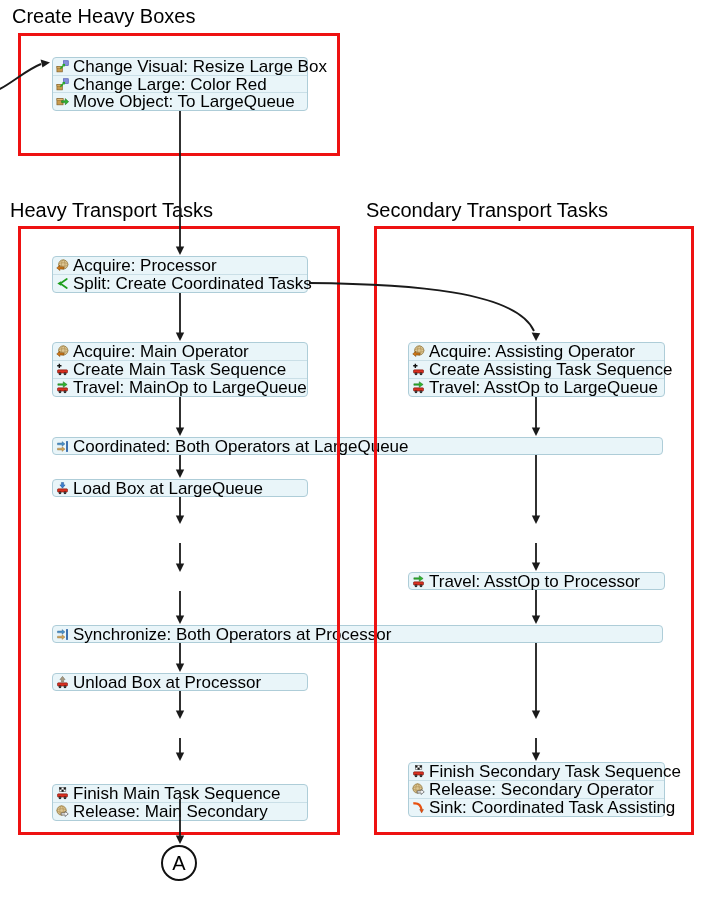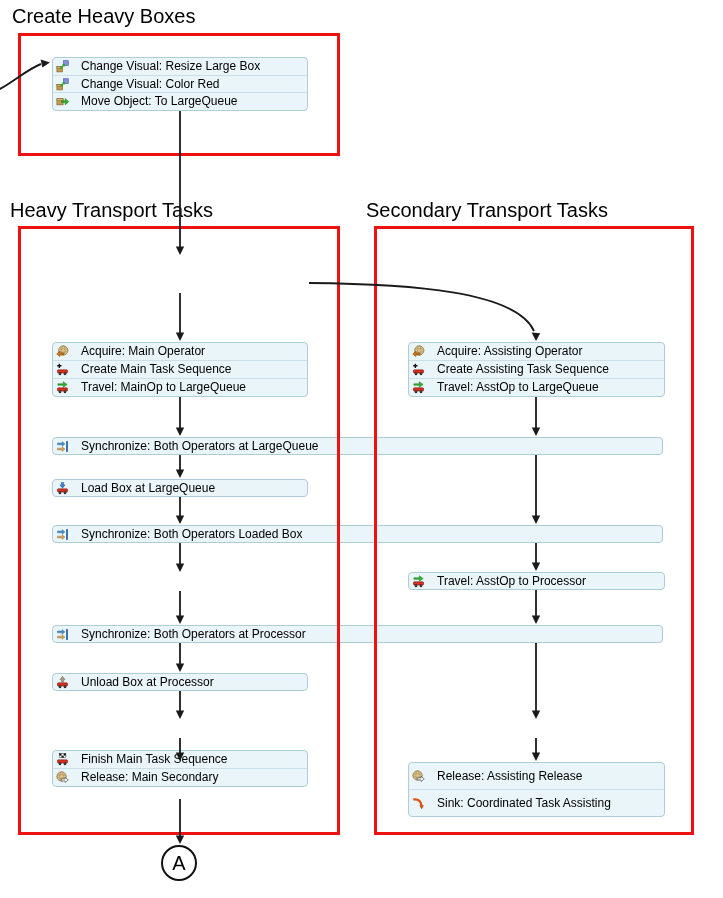--- a/index.html
+++ b/index.html
@@ -5,21 +5,21 @@
   html,body{margin:0;padding:0;background:#fff;}
   #canvas{position:relative;width:712px;height:898px;background:#fff;overflow:hidden;
           font-family:"Liberation Sans",sans-serif;color:#000;padding-left:16px;}
   .title{position:absolute;font-size:20px;line-height:22px;white-space:nowrap;z-index:5;color:#000;}
   .cont{position:absolute;border:3px solid var(--red,#ee1111);box-sizing:border-box;z-index:20;background:transparent;}
   .blk{position:absolute;background:var(--blkbg,#e9f5f9);border:1px solid var(--blkbd,#aecdd8);
        border-radius:4px;box-sizing:border-box;z-index:10;display:flex;flex-direction:column;}
   .row{flex:1;display:flex;align-items:center;padding:0 4px 0 3px;border-bottom:1px solid var(--rowdiv,#cadfe7);min-height:0;}
   .blk .row:last-child{border-bottom:none;}
   .ic{width:13px;height:13px;flex:0 0 13px;}
-  .lbl{font-size:12px;line-height:13px;margin-left:12px;white-space:nowrap;}
+  .lbl{font-size:17px;line-height:13px;margin-left:4px;white-space:nowrap;}
   #arrows{position:absolute;left:0;top:0;z-index:30;pointer-events:none;}
   .acirc{position:absolute;left:161px;top:845px;width:36px;height:36px;border:2px solid #111;
          border-radius:50%;background:#fff;display:flex;align-items:center;justify-content:center;
          font-size:20px;z-index:15;box-sizing:border-box;}
   .defs{position:absolute;width:0;height:0;overflow:hidden;}
 </style>
 </head>
 <body>
 
 <svg class="defs" aria-hidden="true">
@@ -104,30 +104,44 @@
     <div class="row">
       <svg class="ic">
           <use href="#i-changevisual"></use>
         </svg>
       <span class="lbl">Change Visual: Resize Large Box</span>
       </div>
     <div class="row">
       <svg class="ic">
           <use href="#i-changevisual"></use>
         </svg>
-      <span class="lbl">Change Visual: Color Red</span>
+      <span class="lbl">Change Large: Color Red</span>
       </div>
     <div class="row">
       <svg class="ic">
           <use href="#i-moveobject"></use>
         </svg>
       <span class="lbl">Move Object: To LargeQueue</span>
       </div>
   </div>
 
+  <div class="blk" style="left:52px;top:256px;width:256px;height:37px">
+    <div class="row">
+      <svg class="ic">
+          <use href="#i-acquire"></use>
+        </svg>
+      <span class="lbl">Acquire: Processor</span>
+      </div>
+    <div class="row">
+      <svg class="ic">
+          <use href="#i-split"></use>
+        </svg>
+      <span class="lbl">Split: Create Coordinated Tasks</span>
+      </div>
+  </div>
 
   <div class="blk" style="left:52px;top:342px;width:256px;height:55px">
     <div class="row">
       <svg class="ic">
           <use href="#i-acquire"></use>
         </svg>
       <span class="lbl">Acquire: Main Operator</span>
       </div>
     <div class="row">
       <svg class="ic">
@@ -141,63 +155,55 @@
         </svg>
       <span class="lbl">Travel: MainOp to LargeQueue</span>
       </div>
   </div>
 
   <div class="blk" style="left:52px;top:437px;width:611px;height:18px">
     <div class="row">
       <svg class="ic">
           <use href="#i-sync"></use>
         </svg>
-      <span class="lbl">Synchronize: Both Operators at LargeQueue</span>
+      <span class="lbl">Coordinated: Both Operators at LargeQueue</span>
       </div>
   </div>
 
   <div class="blk" style="left:52px;top:479px;width:256px;height:18px">
     <div class="row">
       <svg class="ic">
           <use href="#i-load"></use>
         </svg>
       <span class="lbl">Load Box at LargeQueue</span>
       </div>
   </div>
 
-  <div class="blk" style="left:52px;top:525px;width:611px;height:18px">
+
+
+  <div class="blk" style="left:52px;top:625px;width:611px;height:18px">
     <div class="row">
       <svg class="ic">
           <use href="#i-sync"></use>
         </svg>
-      <span class="lbl">Synchronize: Both Operators Loaded Box</span>
-      </div>
-  </div>
-
-
-  <div class="blk" style="left:52px;top:625px;width:611px;height:18px">
-    <div class="row">
-      <svg class="ic">
-          <use href="#i-sync"></use>
-        </svg>
       <span class="lbl">Synchronize: Both Operators at Processor</span>
       </div>
   </div>
 
   <div class="blk" style="left:52px;top:673px;width:256px;height:18px">
     <div class="row">
       <svg class="ic">
           <use href="#i-unload"></use>
         </svg>
       <span class="lbl">Unload Box at Processor</span>
       </div>
   </div>
 
 
-  <div class="blk" style="left:52px;top:750px;width:256px;height:37px">
+  <div class="blk" style="left:52px;top:784px;width:256px;height:37px">
     <div class="row">
       <svg class="ic">
           <use href="#i-finish"></use>
         </svg>
       <span class="lbl">Finish Main Task Sequence</span>
       </div>
     <div class="row">
       <svg class="ic">
           <use href="#i-release"></use>
         </svg>
@@ -231,23 +237,29 @@
       <svg class="ic">
           <use href="#i-travel"></use>
         </svg>
       <span class="lbl">Travel: AsstOp to LargeQueue</span>
       </div>
   </div>
 
   <div class="blk" style="left:408px;top:762px;width:257px;height:55px">
     <div class="row">
       <svg class="ic">
+          <use href="#i-finish"></use>
+        </svg>
+      <span class="lbl">Finish Secondary Task Sequence</span>
+      </div>
+    <div class="row">
+      <svg class="ic">
           <use href="#i-release"></use>
         </svg>
-      <span class="lbl">Release: Assisting Release</span>
+      <span class="lbl">Release: Secondary Operator</span>
       </div>
     <div class="row">
       <svg class="ic">
           <use href="#i-sink"></use>
         </svg>
       <span class="lbl">Sink: Coordinated Task Assisting</span>
       </div>
   </div>
 
   <div class="cont" style="left:18px;top:33px;width:322px;height:123px"></div>

